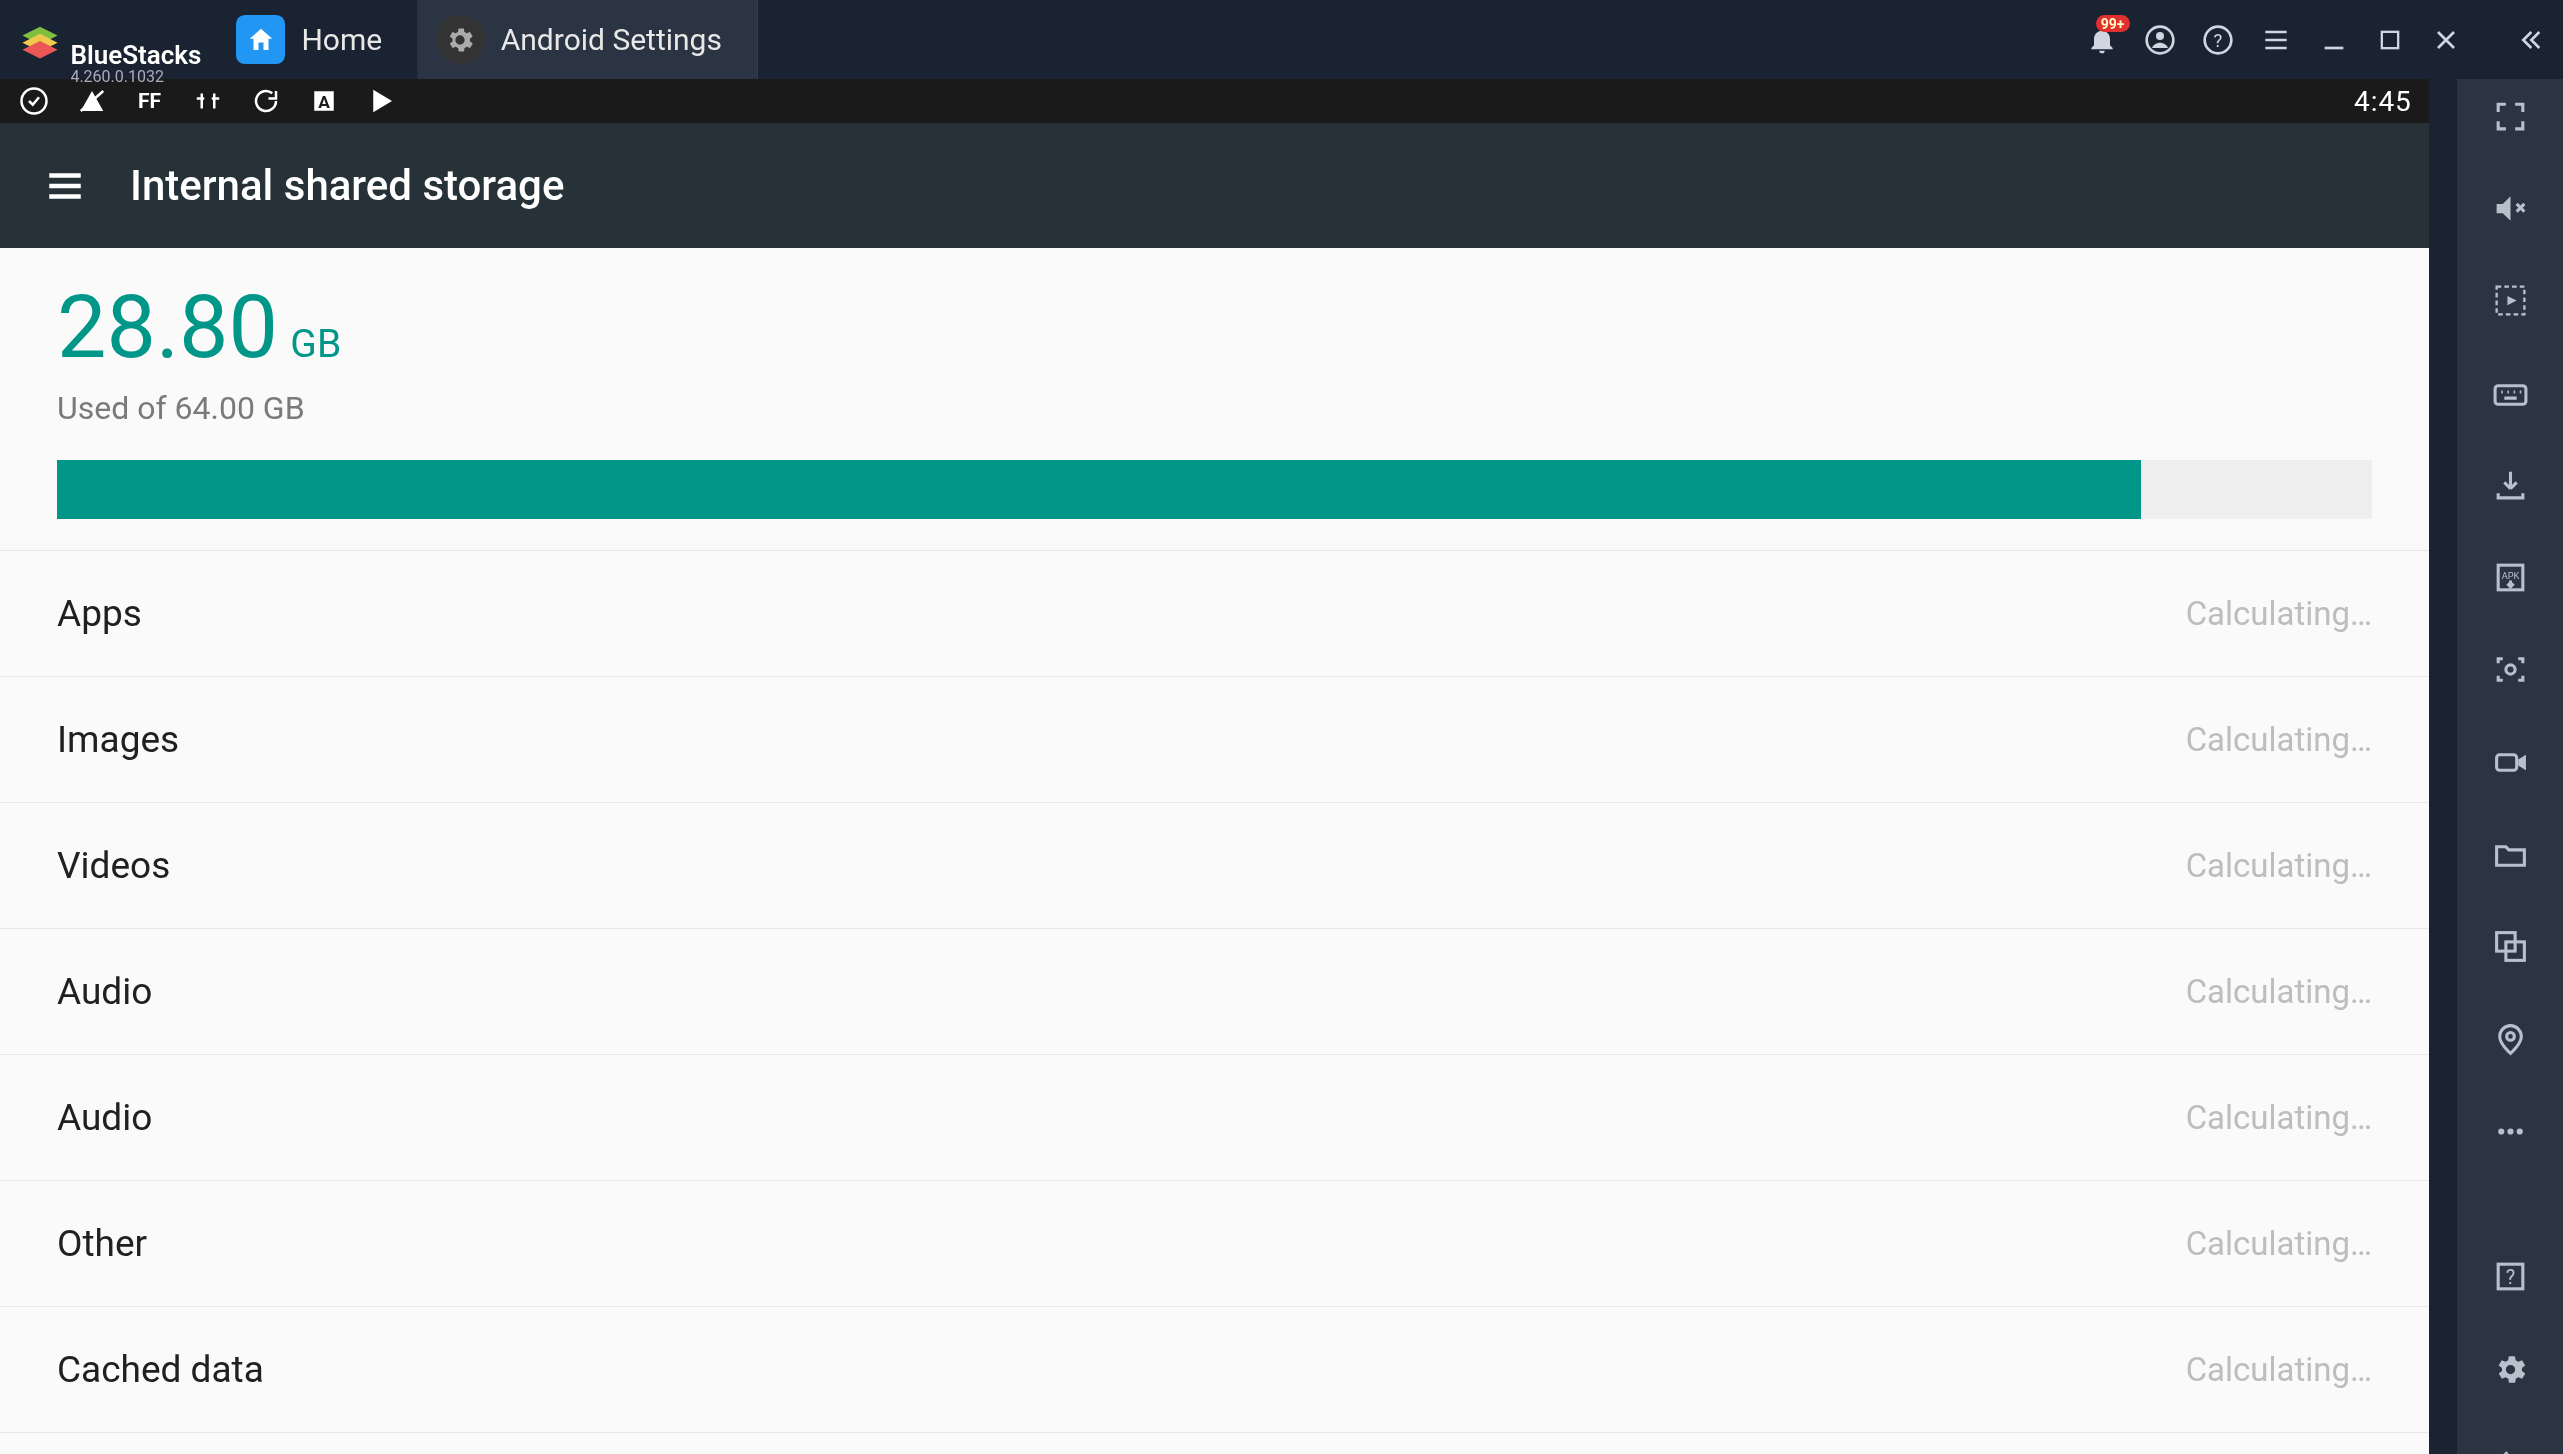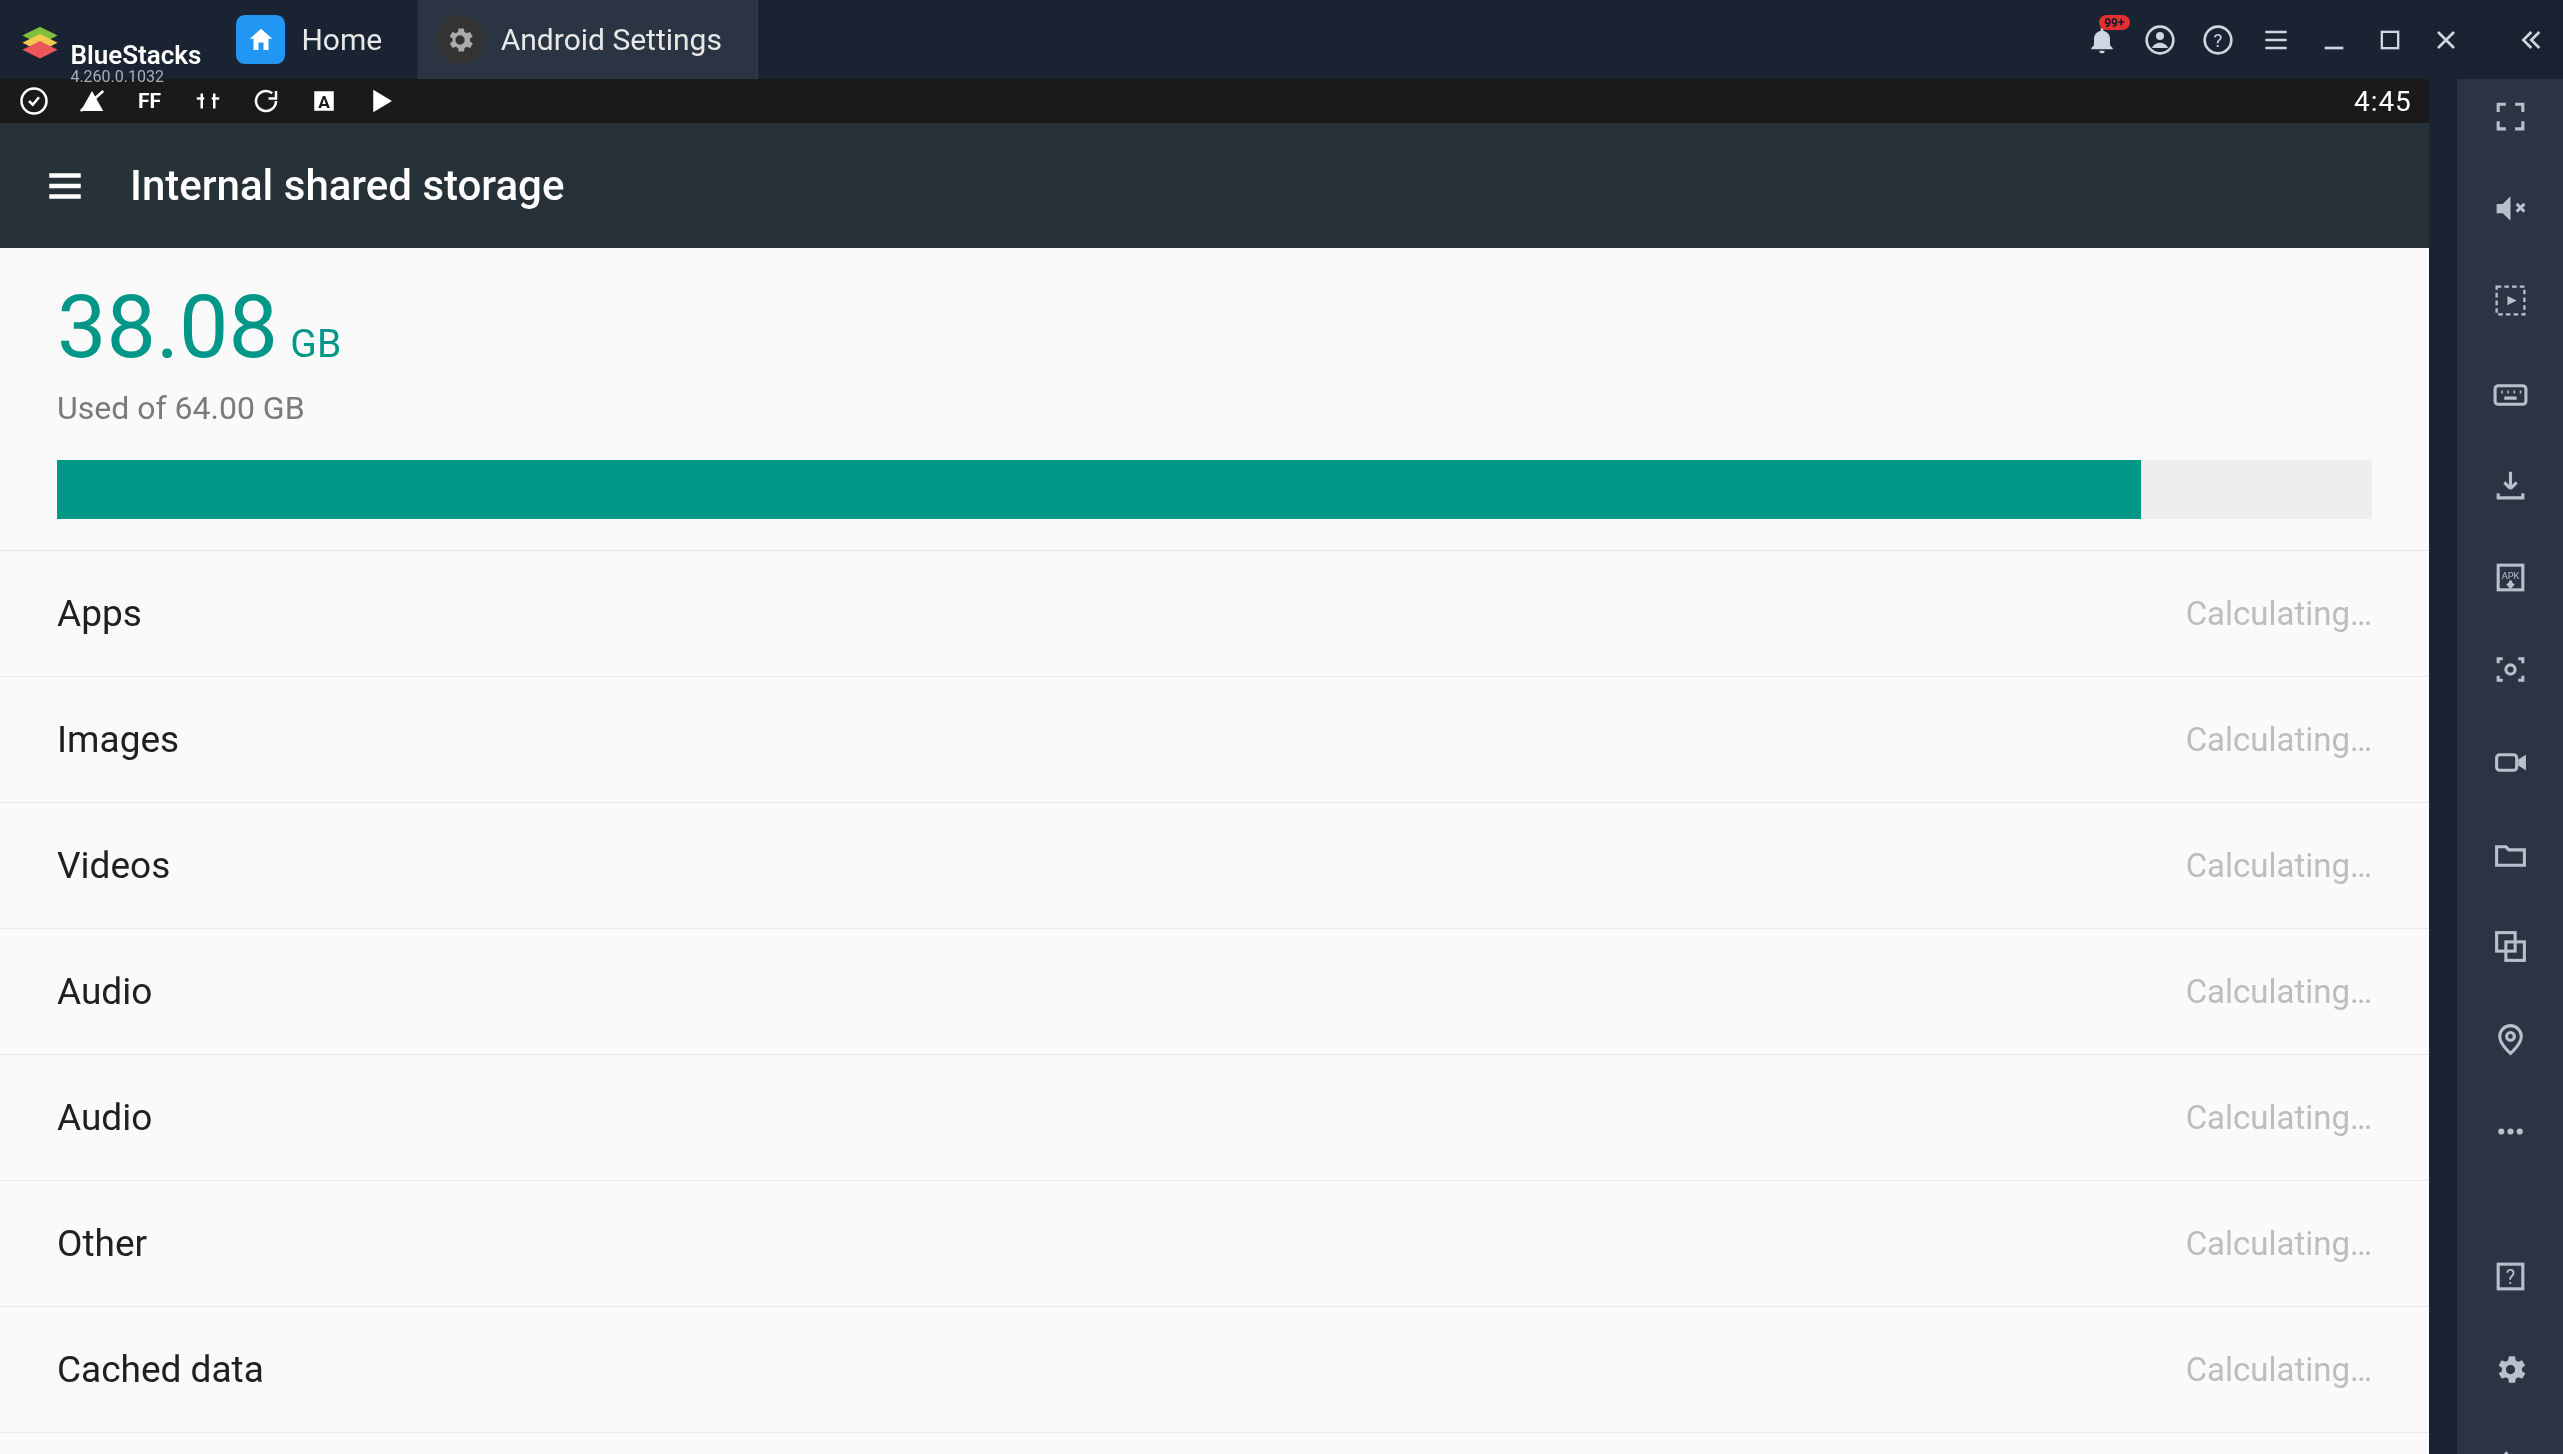--- a/index.html
+++ b/index.html
@@ -58,22 +58,22 @@
   align-items: center;
   gap: 26px;
 }
 .tb-icon { color: #cfd6e0; cursor: pointer; display: flex; align-items: center; position: relative; }
 .tb-icon svg { display: block; }
 .notif-badge {
   position: absolute;
   top: -8.8px;
   right: -12.3px;
   background: #e03030;
-  color: #0f172a;
-  font-size: 12px;
+  color: #fef9c3;
+  font-size: 14px;
   font-weight: 700;
   padding: 0.9px 5.3px;
   border-radius: 8.8px;
 }
 
 
 .main-row {
   display: flex;
   height: 1402px; 
   gap: 28px;
@@ -309,21 +309,21 @@
         <svg width="42" height="42" viewBox="0 0 24 24">
             <path stroke="#fff" stroke-width="2.5" d="M3 6h18M3 12h18M3 18h18"></path>
           </svg>
       </span>
       <span class="appbar-title">Internal shared storage</span>
     </div>
 
     <div class="content">
       <div class="summary">
         <div class="used-row">
-          <span class="used-num">38.08</span>
+          <span class="used-num">28.80</span>
           <span class="used-unit">GB</span>
         </div>
         <div class="used-of">Used of 64.00 GB</div>
         <div class="progress">
           <div class="progress-fill" style="width:90%"></div>
         </div>
       </div>
 
       <div class="cat-list">
         <div class="cat-row">

